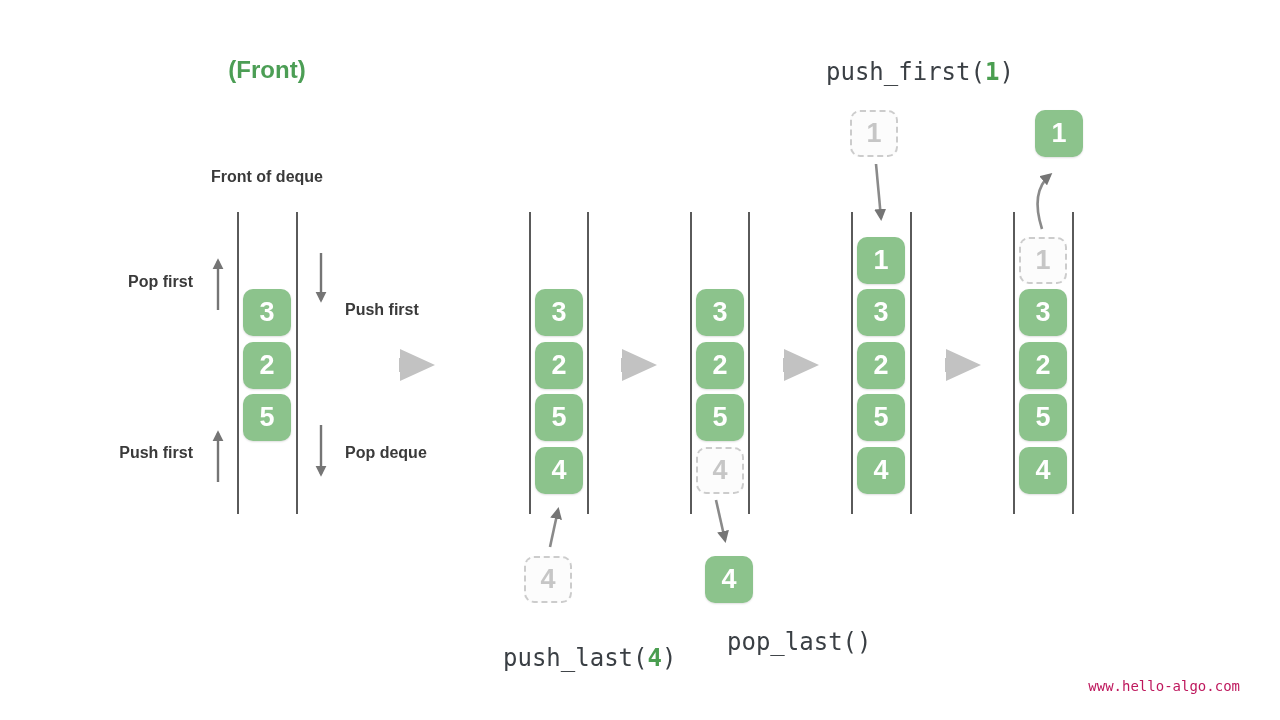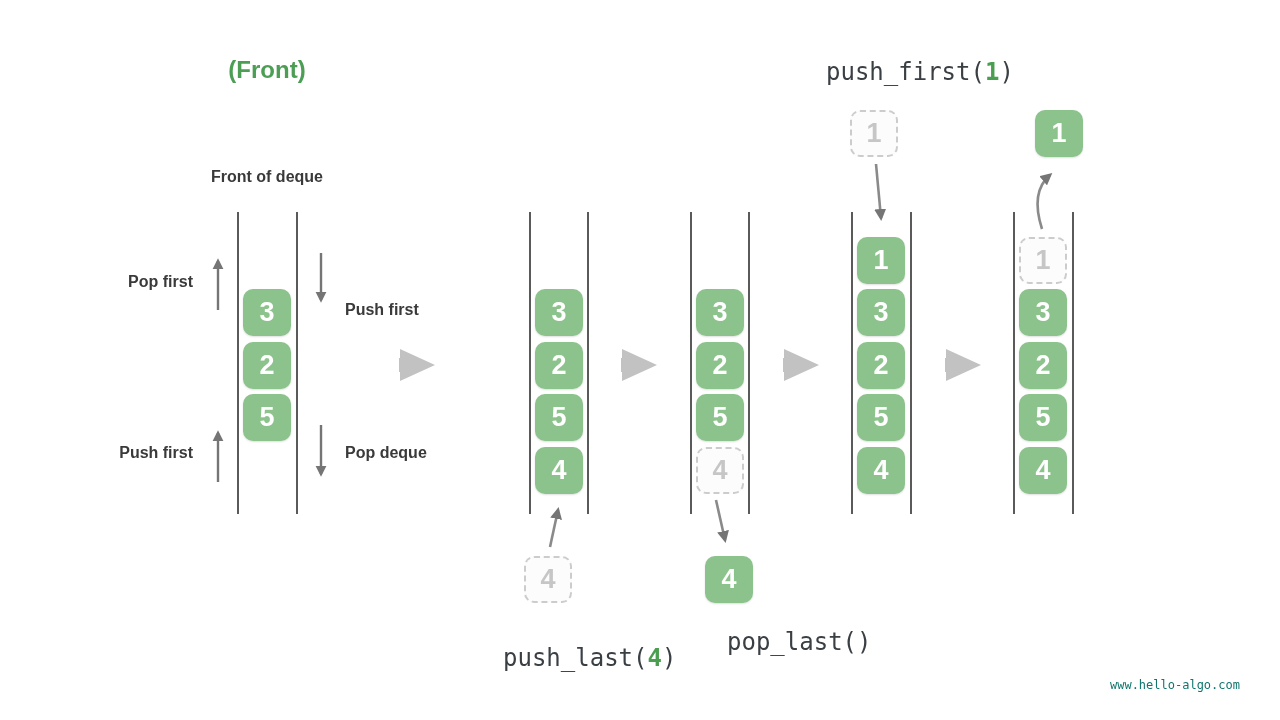--- a/index.html
+++ b/index.html
@@ -37,21 +37,21 @@
     box-shadow:0 1px 2px rgba(0,0,0,0.13);box-sizing:border-box;
   }
   .float-cell.ghost{background:#fcfcfc;border:2px dashed #cccccc;color:#c6c6c6;box-shadow:none;}
   .code{
     position:absolute;font-family:"DejaVu Sans Mono",monospace;font-size:24px;line-height:26px;
     color:#3a3f44;white-space:nowrap;letter-spacing:0;
   }
   .code .arg{color:#4a9e50;font-weight:bold;}
   .watermark{
     position:absolute;top:678px;right:40px;font-family:"DejaVu Sans Mono",monospace;
-    font-size:12px;color:#0f766e;white-space:nowrap;
+    font-size:14px;color:#be185d;white-space:nowrap;
   }
 </style>
 </head>
 <body>
 
 <div class="canvas">
 
   <svg class="overlay" viewBox="0 0 1280 720">
     <defs>
       <marker id="ah" viewBox="0 0 10 10" refX="7.5" refY="5" markerWidth="4.6" markerHeight="4.6" orient="auto-start-reverse">

